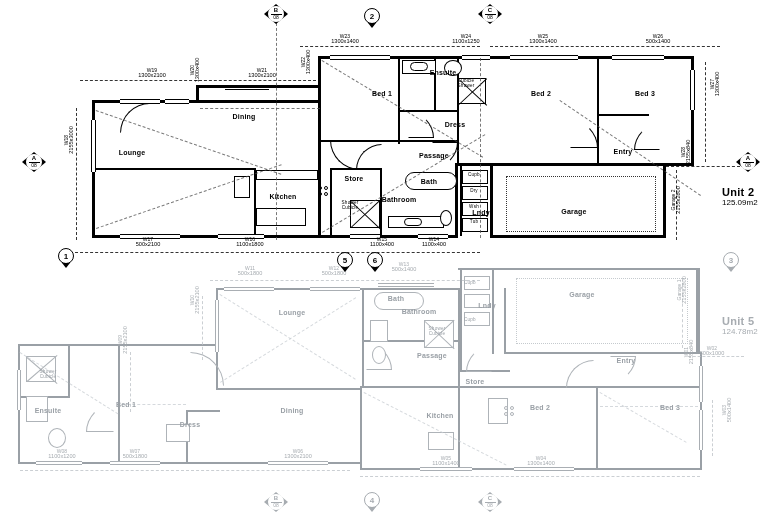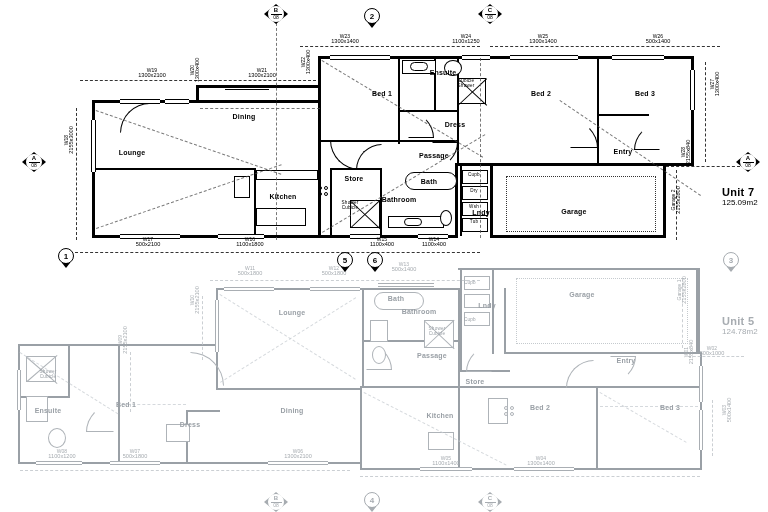--- a/index.html
+++ b/index.html
@@ -294,21 +294,21 @@
     <div id="u2-small">
         <div class="rm xs" style="left: 466px; top: 84px; transform: translate(-50%, -50%); width: 26px; white-space: normal; text-align: center; line-height: 1.05;">Cubicle Shower</div>
         <div class="rm xs" style="left: 350px; top: 206px; transform: translate(-50%, -50%); width: 26px; white-space: normal; text-align: center; line-height: 1.05;">Shower Cubicle</div>
         <div class="rm xs" style="left: 474px; top: 175px; transform: translate(-50%, -50%); width: 26px; white-space: normal; text-align: center; line-height: 1.05;">Cupb</div>
         <div class="rm xs" style="left: 474px; top: 191px; transform: translate(-50%, -50%); width: 26px; white-space: normal; text-align: center; line-height: 1.05;">Dry</div>
         <div class="rm xs" style="left: 474px; top: 207px; transform: translate(-50%, -50%); width: 26px; white-space: normal; text-align: center; line-height: 1.05;">Wsh</div>
         <div class="rm xs" style="left: 474px; top: 222px; transform: translate(-50%, -50%); width: 26px; white-space: normal; text-align: center; line-height: 1.05;">Tub</div>
       </div>
 
     <div class="unit" style="left:722px;top:186px;">
-      <div class="n">Unit 7</div>
+      <div class="n">Unit 2</div>
       <div class="a">125.09m2</div>
     </div>
   </div>
 
   <div>
 
     <div class="wall g" style="left:216px;top:288px;width:2px;height:100px;"></div>
     <div class="wall g" style="left:216px;top:288px;width:244px;height:2px;"></div>
     <div class="wall g" style="left:458px;top:288px;width:2px;height:100px;"></div>
     <div class="wall g" style="left:458px;top:268px;width:240px;height:2px;"></div>

